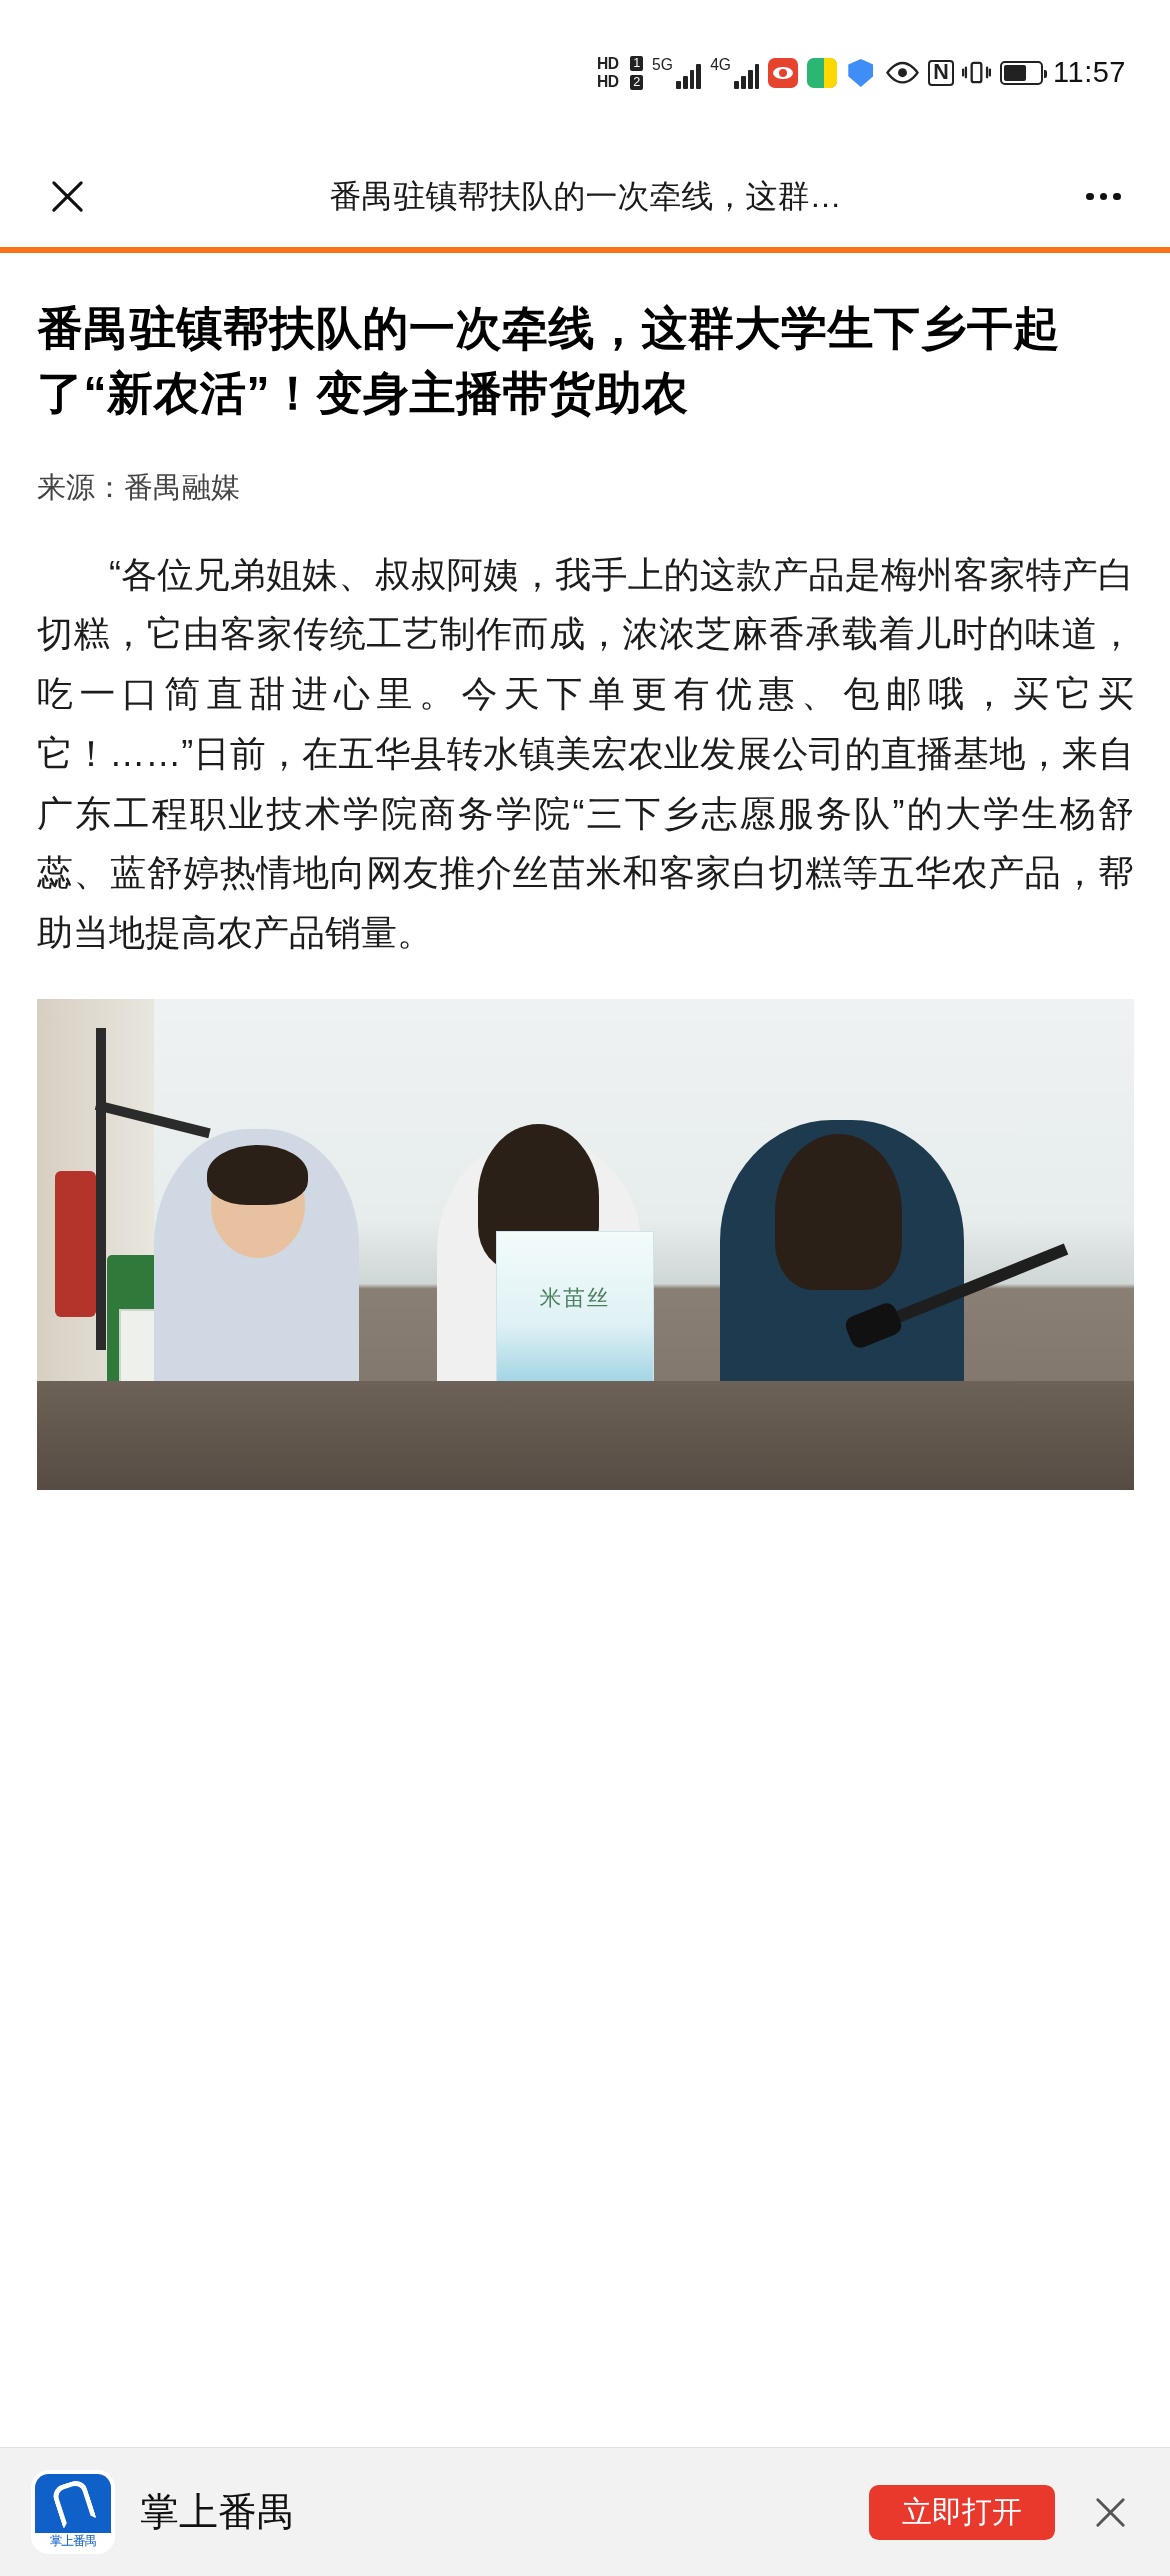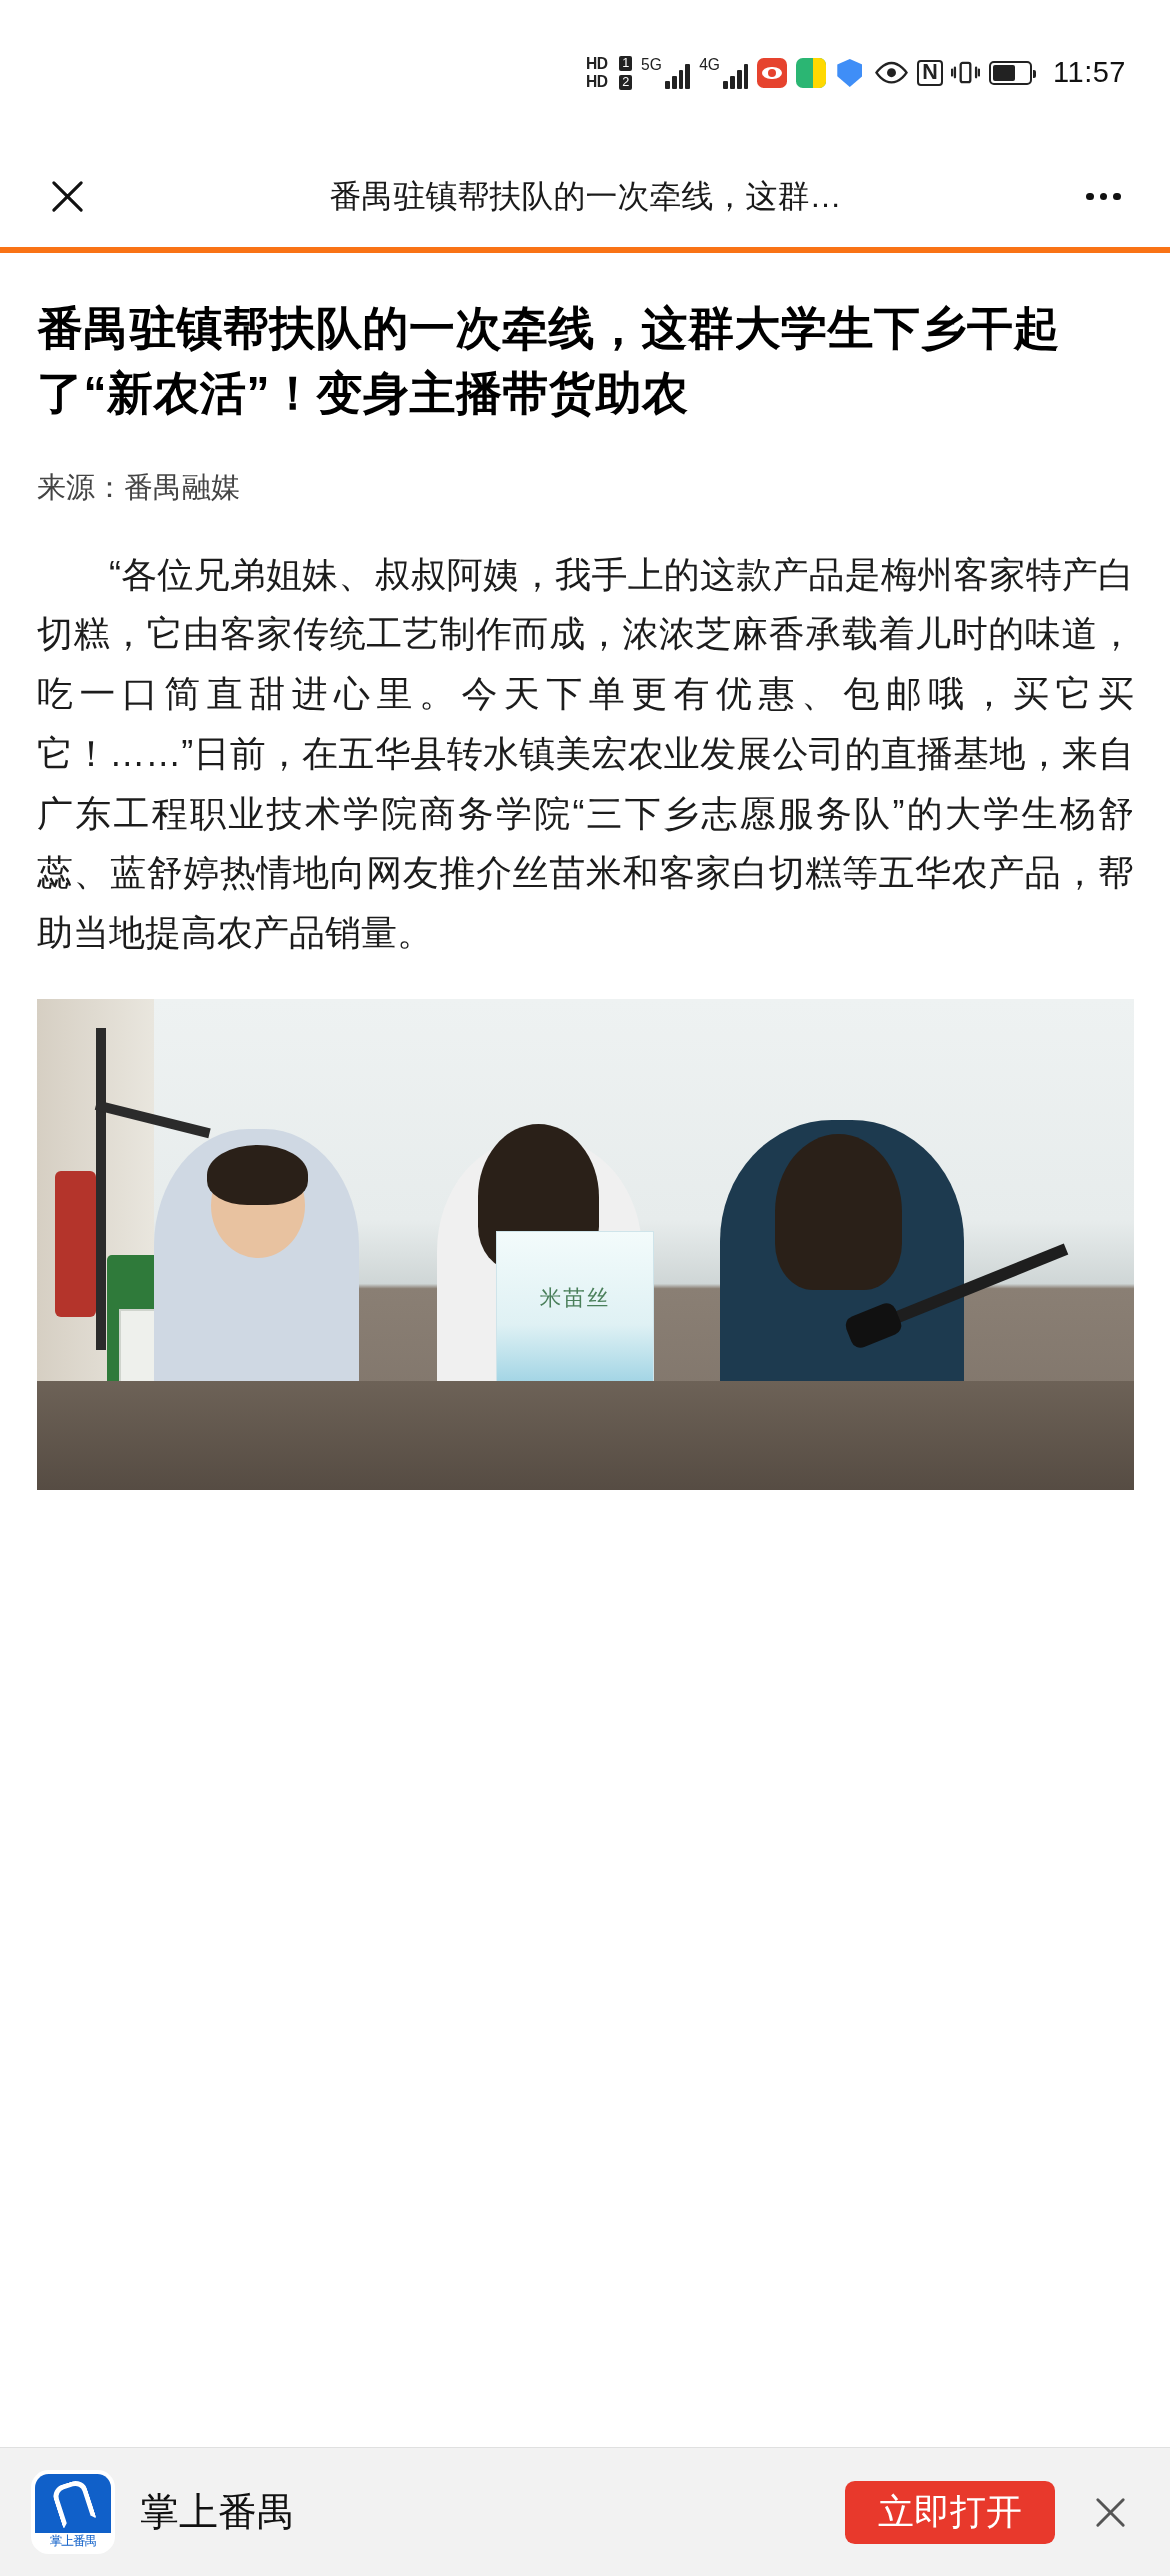--- a/index.html
+++ b/index.html
@@ -156,21 +156,21 @@
   }
   .battery .fill {
     height: 100%;
     width: 62%;
     background: #222;
     border-radius: 2px;
   }
   .clock {
     font-size: 29px;
     color: #111;
-    margin-left: 12px;
+    margin-left: 1px;
     letter-spacing: 0.5px;
   }
 
   
   .nav-bar {
     height: 107px;
     background: #ffffff;
     display: flex;
     align-items: center;
     padding: 0 39px;
@@ -432,21 +432,21 @@
   }
   .app-name {
     font-size: 39px;
     color: #111;
     flex: 1;
     font-weight: 500;
   }
   .open-btn {
     background: #e8392c;
     color: #fff;
-    font-size: 36px;
+    font-size: 30px;
     padding: 7px 33px;
     border-radius: 9.8px;
     border: none;
     white-space: nowrap;
     flex: 0 0 auto;
   }
   .bar-close {
     width: 60px; height: 60px;
     display: flex; align-items: center; justify-content: center;
     flex: 0 0 auto;

